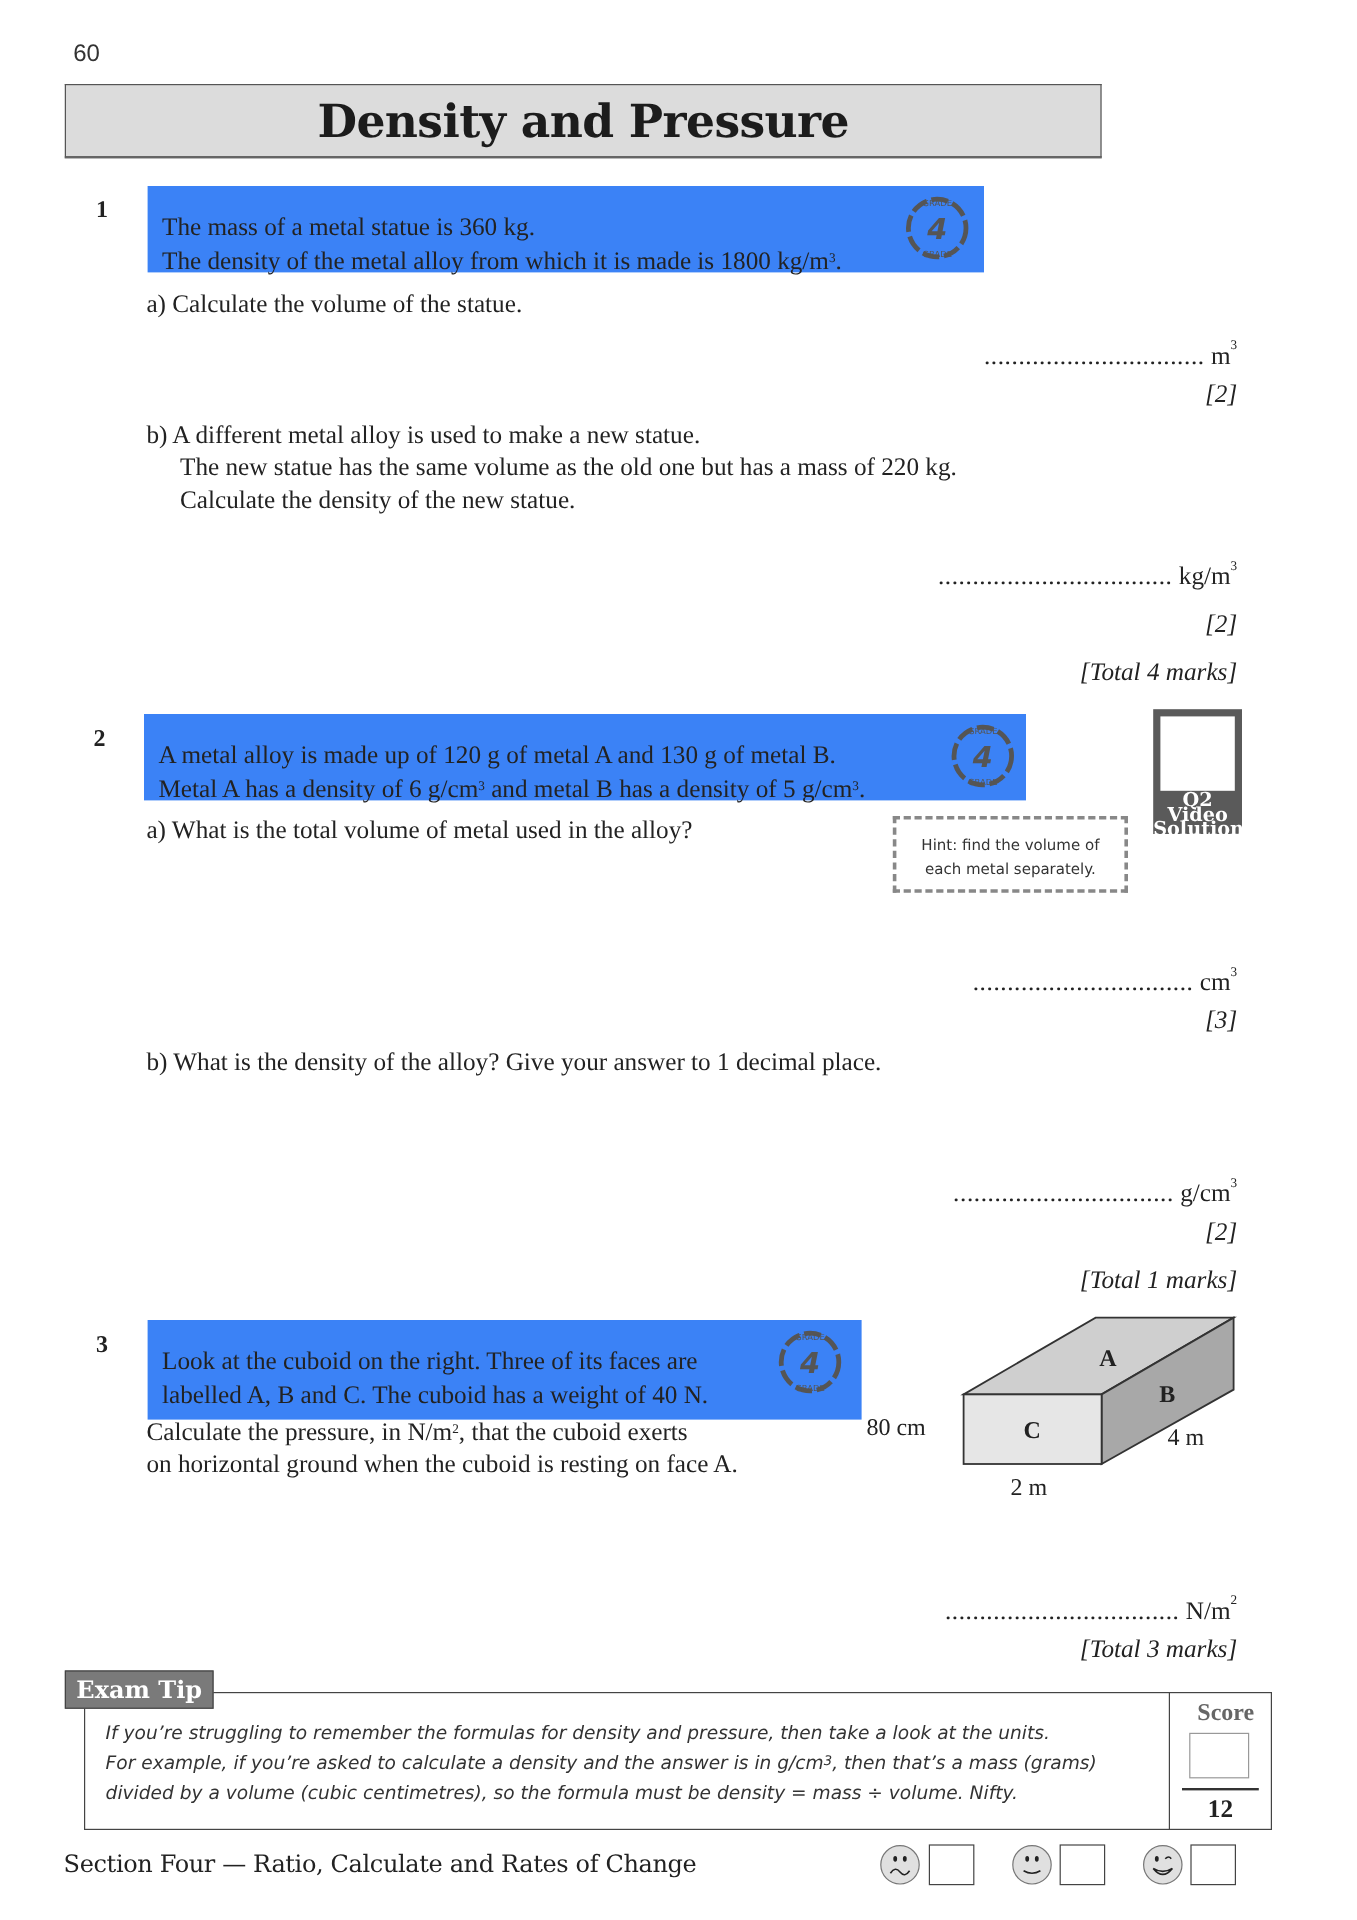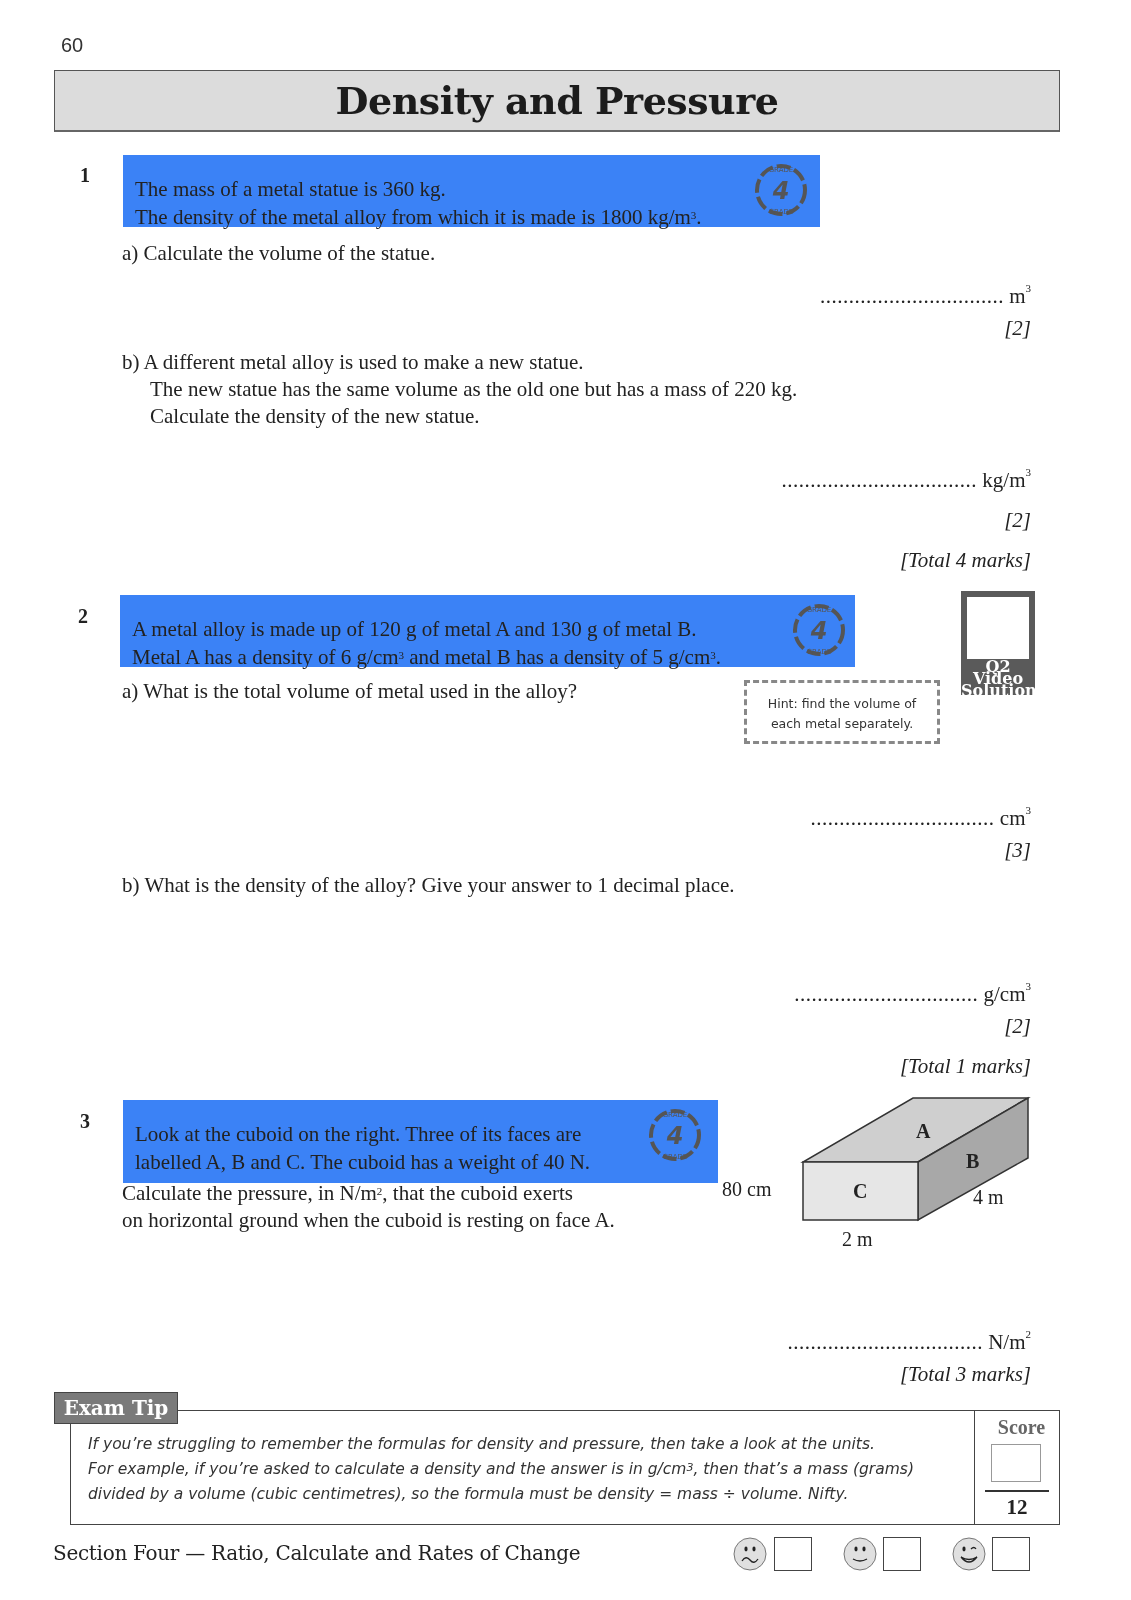--- a/index.html
+++ b/index.html
@@ -1,20 +1,20 @@
 <!DOCTYPE html>
 <html><head>
 <meta charset="utf-8">
 <style>
   html, body { margin:0; padding:0; background:#fff; }
   body { width:1131px; height:1600px; position:relative; overflow:hidden;
          font-family:"Liberation Serif", serif; color:#222; }
   .abs { position:absolute; }
   .page-num { left:61px; top:34px; font-family:"Liberation Sans", sans-serif; font-size:20px; color:#333; }
-  .title-bar { left:54px; top:70px; width:1006px; height:62px; background:#dcdcdc;
+  .title-bar { left:54px; top:70px; width:864px; height:62px; background:#dcdcdc;
                border:1px solid #555; border-bottom:2px solid #666; box-sizing:border-box;
                display:flex; align-items:center; justify-content:center; }
   .title-bar span { font-family:"DejaVu Serif", serif; font-weight:bold; font-size:38px; color:#1c1c1c; letter-spacing:-0.5px; }
   .qnum { font-weight:bold; font-size:20px; color:#222; }
   .qbox { background:#3b82f6; font-size:21px; line-height:28px; padding:20px 12px; box-sizing:border-box; }
   .txt { font-size:21px; line-height:27px; color:#222; }
   sup { font-size:11px; vertical-align:top; position:relative; top:-2px; }
   .ans { font-size:21px; text-align:right; white-space:nowrap; }
   .dots { letter-spacing:0.5px; }
   .mark { font-style:italic; font-size:21px; text-align:right; }

